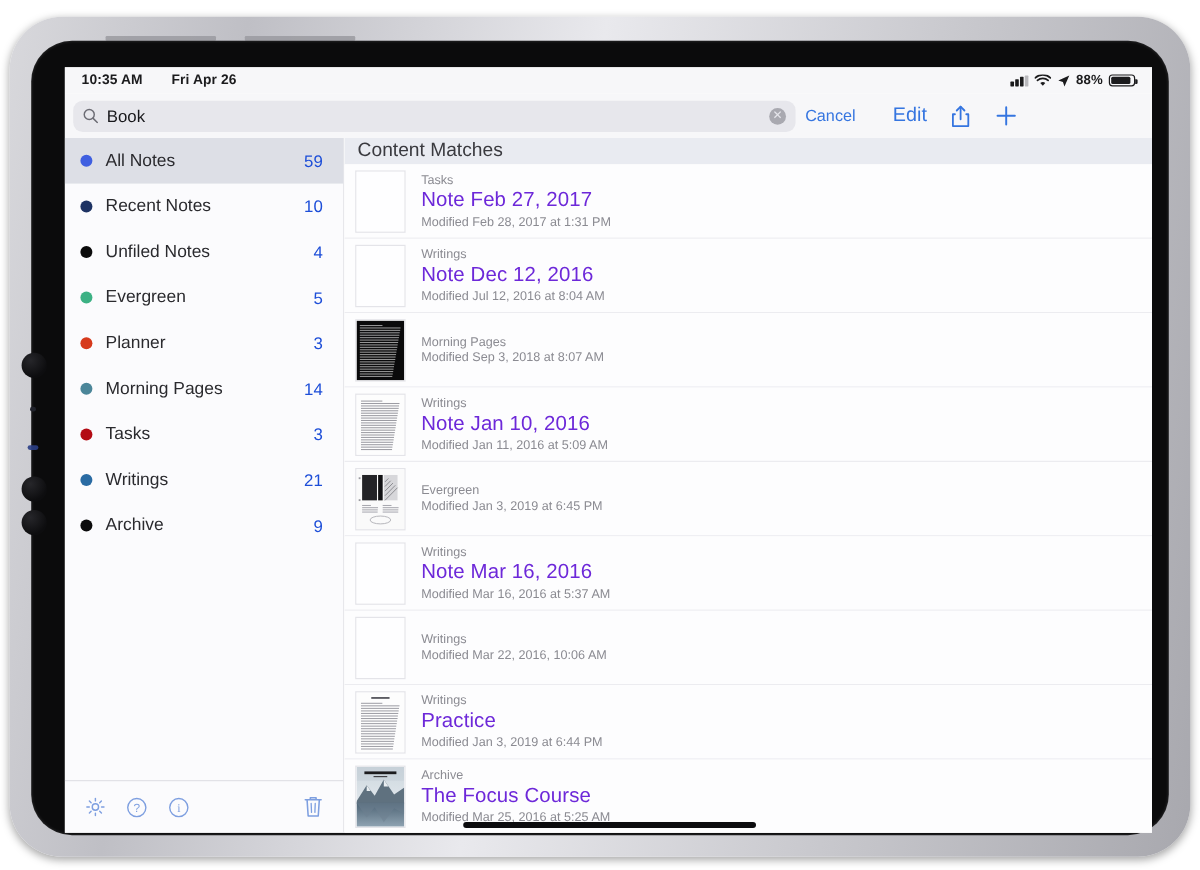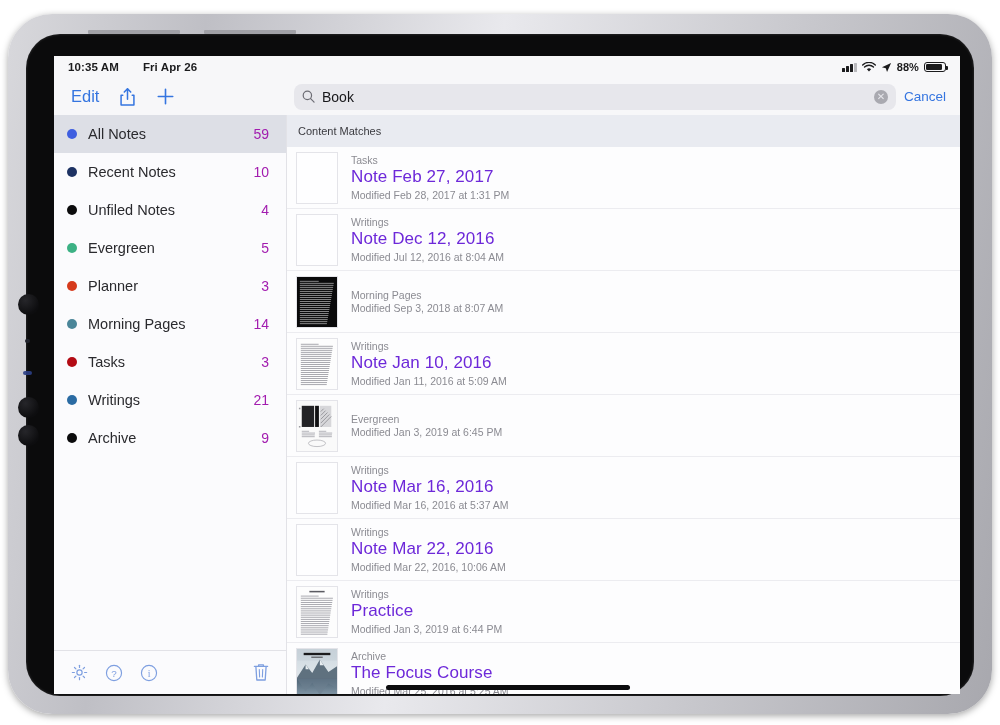--- a/index.html
+++ b/index.html
@@ -105,34 +105,34 @@
     display:flex; flex-direction:column;
   }
   #folder-list { flex:1; padding-top:0; }
   .folder-row {
     height:38px; display:flex; align-items:center;
     padding:0 17px 0 13px; gap:11px;
   }
   .folder-row.selected { background:#dddfe6; }
   .dot { width:10px; height:10px; border-radius:50%; flex:none; }
   .folder-name { flex:1; font-size:14.5px; color:#2a2a2e; }
-  .folder-count { font-size:14px; color:#a21caf; }
+  .folder-count { font-size:14px; color:#1d4ed8; }
 
   #sidebar-footer {
     height:44px; border-top:1px solid #e2e2e7;
     display:flex; align-items:center; padding:0 17px; gap:17px;
   }
   #sidebar-footer .sp { flex:1; }
   .foot-icon { color:#7e9fe0; display:flex; align-items:center; }
 
   
   #results-pane { flex:1; background:#ffffff; position:relative; overflow:hidden; }
   #results-header {
-    height:32px; background:#e9ebf1; display:flex; align-items:center;
-    padding-left:11px; font-size:11px; color:#3a3a3f;
+    height:22px; background:#e9ebf1; display:flex; align-items:center;
+    padding-left:11px; font-size:16px; color:#3a3a3f;
   }
   .result-row {
     height:62px; display:flex; align-items:center; gap:13px;
     padding:0 12px 0 9px;
     border-bottom:1px solid #ececf0;
     background:#fdfdfe;
   }
   .thumb {
     width:42px; height:52px; flex:none; background:#ffffff;
     border:1px solid #e4e4e9; overflow:hidden; position:relative;
@@ -188,46 +188,46 @@
           <path d="M11 1 L1 5.6 L5.2 6.9 L6.6 11 Z" fill="#1b1b1d"></path>
         </svg>
         <span>88%</span>
         <span class="battery-shell">
             <span class="battery-fill"></span>
           </span>
       </div>
     </div>
 
     <div id="toolbar-row">
+      <div id="searchbar-area">
+        <div id="search-field">
+          <svg width="13" height="13" viewBox="0 0 14 14">
+            <circle cx="5.8" cy="5.8" r="4.5" stroke="#6c6c74" stroke-width="1.3" fill="none"></circle>
+            <path d="M9.3 9.3 L13 13" stroke="#6c6c74" stroke-width="1.3" stroke-linecap="round"></path>
+          </svg>
+          <span id="search-value" title="Search">Book</span>
+          <span id="search-clear">✕</span>
+        </div>
+        <span id="cancel-button">Cancel</span>
+      </div>
+
       <div id="sidebar-toolbar">
         <span id="edit-button">Edit</span>
         <span class="tb-icon">
           <svg width="17" height="20" viewBox="0 0 18 21">
             <path d="M9 2 L9 13" stroke="#3575e0" stroke-width="1.6" fill="none" stroke-linecap="round"></path>
             <path d="M5.6 5.3 L9 1.9 L12.4 5.3" stroke="#3575e0" stroke-width="1.6" fill="none" stroke-linecap="round" stroke-linejoin="round"></path>
             <path d="M4 8.6 L2.2 8.6 L2.2 19 L15.8 19 L15.8 8.6 L14 8.6" stroke="#3575e0" stroke-width="1.6" fill="none" stroke-linecap="round" stroke-linejoin="round"></path>
           </svg>
         </span>
         <span class="tb-icon">
           <svg width="19" height="19" viewBox="0 0 20 20">
             <path d="M10 2.4 L10 17.6 M2.4 10 L17.6 10" stroke="#3575e0" stroke-width="1.7" stroke-linecap="round"></path>
           </svg>
         </span>
-      </div>
-
-      <div id="searchbar-area">
-        <div id="search-field">
-          <svg width="13" height="13" viewBox="0 0 14 14">
-            <circle cx="5.8" cy="5.8" r="4.5" stroke="#6c6c74" stroke-width="1.3" fill="none"></circle>
-            <path d="M9.3 9.3 L13 13" stroke="#6c6c74" stroke-width="1.3" stroke-linecap="round"></path>
-          </svg>
-          <span id="search-value" title="Search">Book</span>
-          <span id="search-clear">✕</span>
-        </div>
-        <span id="cancel-button">Cancel</span>
       </div>
     </div>
 
     <div id="content-split">
 
       <div id="sidebar">
         <div id="folder-list">
             <div class="folder-row selected">
               <span class="dot" style="background: rgb(63, 95, 224);"></span>
               <span class="folder-name">All Notes</span>
@@ -453,21 +453,20 @@
               </div>
             </div>
             <div class="result-row">
               <div class="thumb">
                 <svg viewBox="0 0 42 52" preserveAspectRatio="none">
                   <rect width="42" height="52" fill="#fefeff"></rect>
                 </svg>
               </div>
               <div class="r-text">
                 <div class="r-folder">Writings</div>
-                <div class="r-title">Note Mar 22, 2016</div>
                 <div class="r-meta">Modified Mar 22, 2016, 10:06 AM</div>
               </div>
             </div>
             <div class="result-row">
               <div class="thumb">
                 <svg viewBox="0 0 42 52" preserveAspectRatio="none">
                   <rect width="42" height="52" fill="#fdfdfd"></rect>
                   <rect x="13" y="4" width="16" height="1.6" fill="#5b5b62"></rect>
                   <rect x="4" y="9.0" width="18.7" height="0.9" fill="#8e8e96" opacity="0.85"></rect>
                   <rect x="4" y="11.2" width="33.7" height="0.9" fill="#8e8e96" opacity="0.85"></rect>

